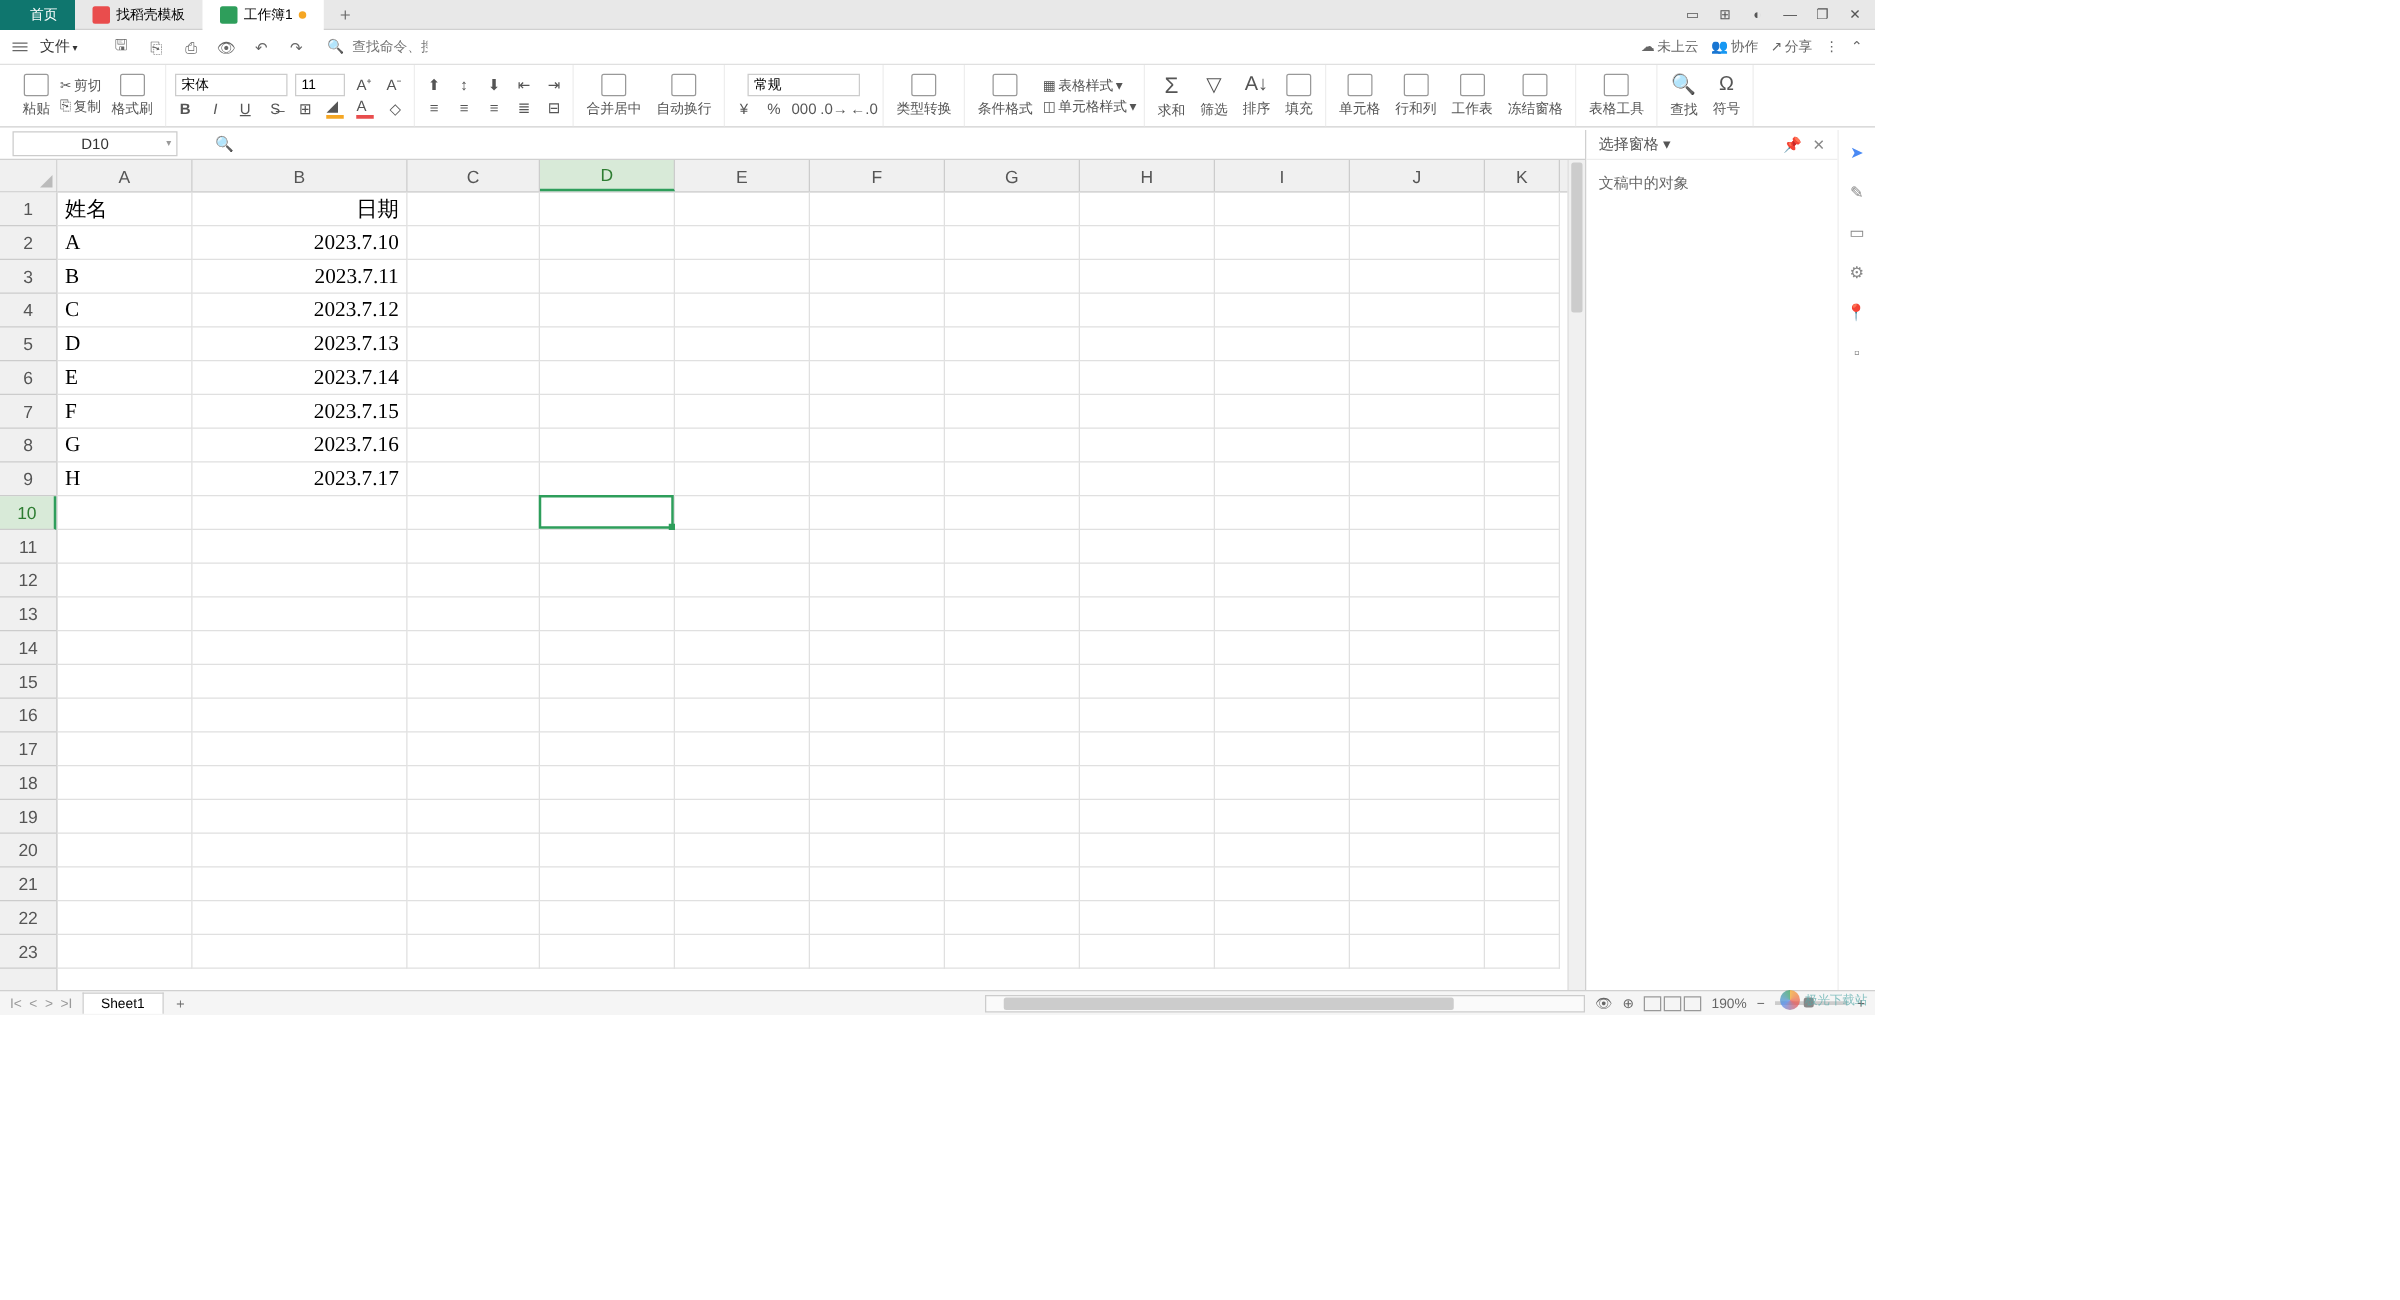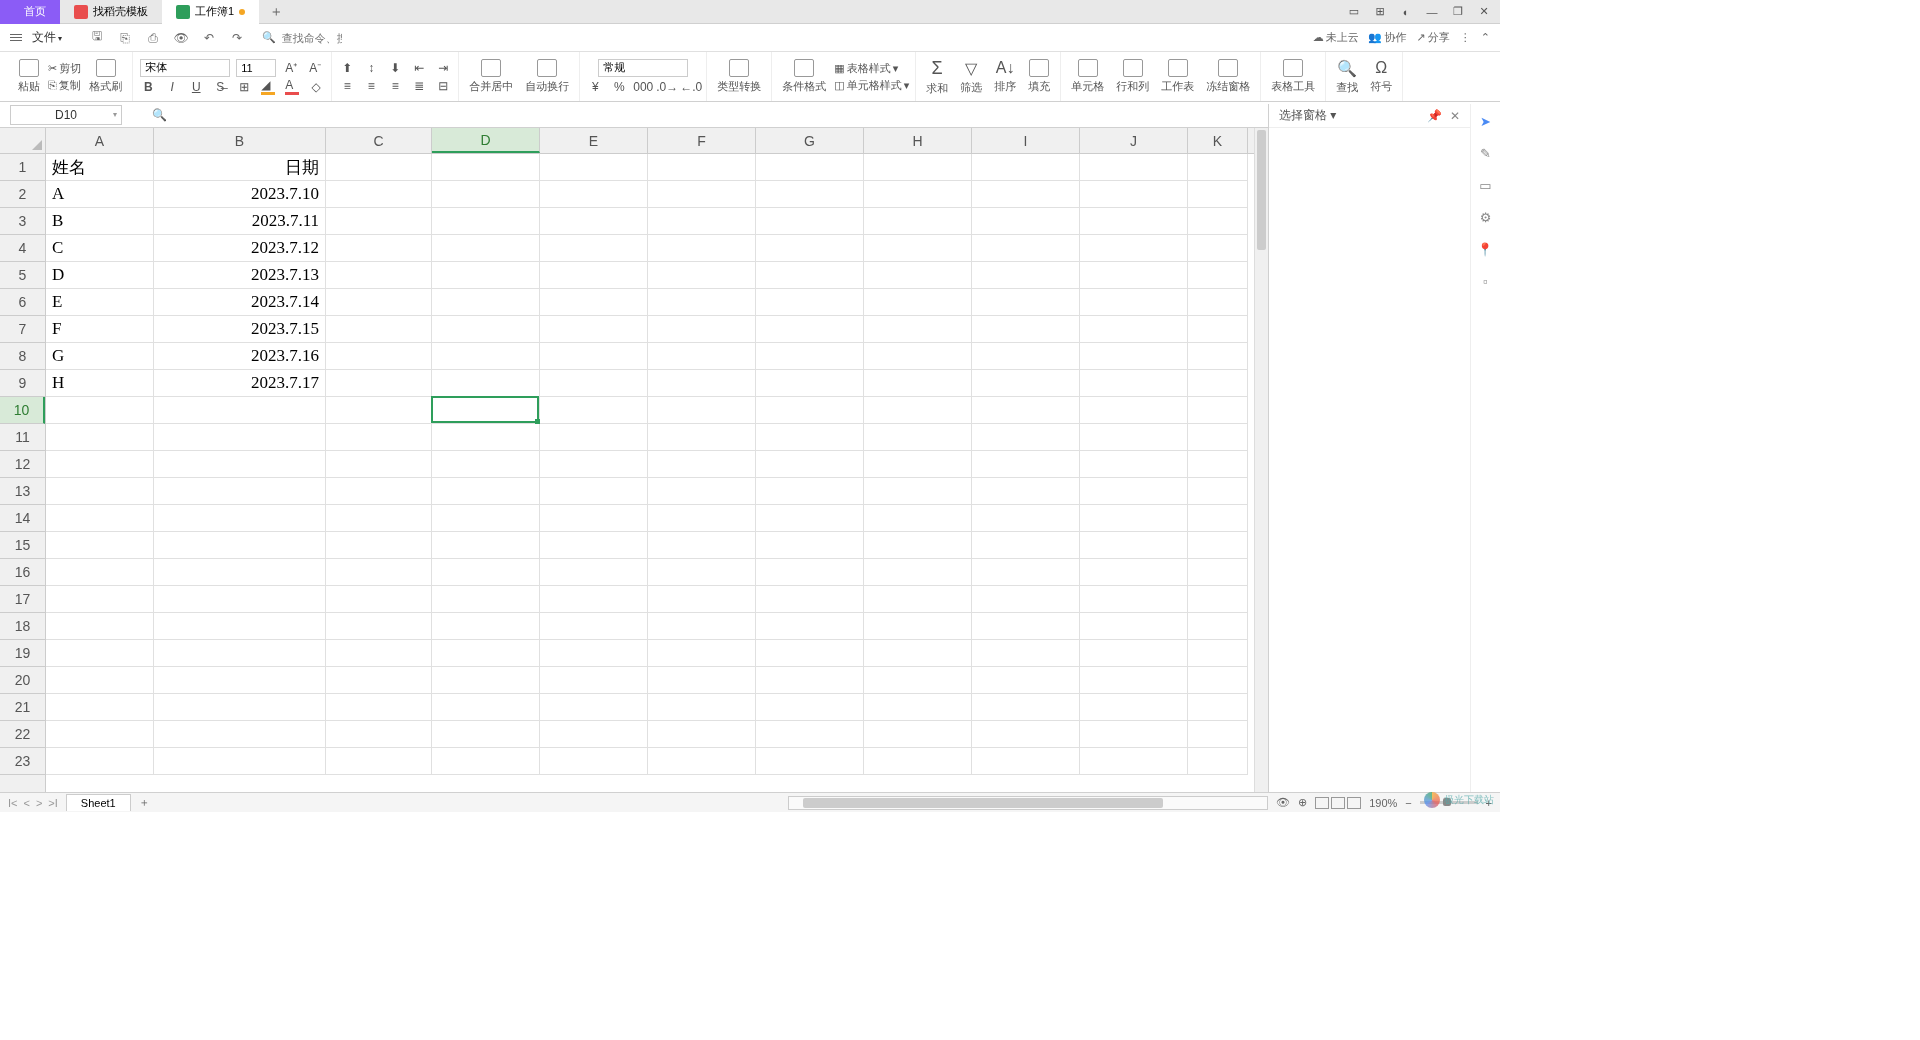--- a/index.html
+++ b/index.html
@@ -1,21 +1,21 @@
 <!DOCTYPE html>
 <html><head>
 <meta charset="utf-8">
 <style>
 * { margin: 0; padding: 0; box-sizing: border-box; font-family: "Microsoft YaHei", sans-serif; }
 body { background: #fff; overflow: hidden; width: 1500px; height: 812px; position: relative; }
 
 
 .titlebar { height: 24px; background: #e8e8e8; display: flex; align-items: center; border-bottom: 1px solid #d0d0d0; }
 .tab { height: 24px; padding: 0 14px; display: flex; align-items: center; font-size: 11px; cursor: pointer; gap: 5px; }
-.tab.home { background: #8b5cf6; color: #fff; padding-left: 24px; }
+.tab.home { background: #0f766e; color: #fff; padding-left: 24px; }
 .tab.active { background: #fff; }
 .tab .dot-orange { width: 6px; height: 6px; border-radius: 50%; background: #f5a623; }
 .tab .ico-red { width: 14px; height: 14px; background: #e94d4d; border-radius: 2px; }
 .tab .ico-green { width: 14px; height: 14px; background: #2e9e5b; border-radius: 2px; }
 .tab-plus { padding: 0 10px; color: #666; font-size: 14px; cursor: pointer; }
 .win-controls { margin-left: auto; display: flex; align-items: center; gap: 10px; padding-right: 8px; }
 .win-controls span { width: 16px; height: 16px; display: flex; align-items: center; justify-content: center; color: #555; font-size: 11px; cursor: pointer; }
 
 
 .menubar { height: 28px; background: #fff; display: flex; align-items: center; padding: 0 10px; gap: 4px; border-bottom: 1px solid #e0e0e0; font-size: 12px; }
@@ -47,21 +47,21 @@
 .fmt-btn { width: 18px; height: 16px; display: flex; align-items: center; justify-content: center; cursor: pointer; font-size: 12px; }
 .fmt-btn.bold { font-weight: bold; }
 .fmt-btn.italic { font-style: italic; }
 .fmt-btn.underline { text-decoration: underline; }
 .color-strip { width: 14px; height: 3px; background: #f5a623; }
 .color-strip.red { background: #e94d4d; }
 .num-select { width: 90px; height: 18px; border: 1px solid #ccc; font-size: 11px; padding: 0 4px; }
 
 
 .formula-bar { height: 26px; display: flex; align-items: center; border-bottom: 1px solid #d0d0d0; }
-.name-box { width: 112px; height: 20px; border: 1px solid #ccc; margin-left: 10px; display: flex; align-items: center; justify-content: center; font-size: 12px; color: #333; position: relative; }
+.name-box { width: 132px; height: 20px; border: 1px solid #ccc; margin-left: 10px; display: flex; align-items: center; justify-content: center; font-size: 12px; color: #333; position: relative; }
 .name-box::after { content: "▾"; position: absolute; right: 4px; font-size: 8px; color: #999; }
 .fx-area { display: flex; align-items: center; margin-left: 30px; gap: 8px; color: #888; font-size: 12px; }
 .fx-label { font-style: italic; margin-top: 42px; }
 
 
 .grid-wrap { position: absolute; top: 128px; left: 0; right: 232px; bottom: 20px; overflow: hidden; }
 .corner { position: absolute; top: 0; left: 0; width: 46px; height: 26px; background: #f0f0f0; border-right: 1px solid #ccc; border-bottom: 1px solid #ccc; }
 .corner::before { content: ""; position: absolute; right: 3px; bottom: 3px; border-style: solid; border-width: 0 0 10px 10px; border-color: transparent transparent #bbb transparent; }
 .col-headers { position: absolute; top: 0; left: 46px; right: 0; height: 26px; display: flex; background: #f0f0f0; border-bottom: 1px solid #ccc; }
 .col-h { border-right: 1px solid #ccc; display: flex; align-items: center; justify-content: center; font-size: 14px; color: #555; }
@@ -673,20 +673,21 @@
 
 <div class="right-panel">
   <div class="right-content">
     <div class="right-header">
       <span><span>选择窗格</span> ▾</span>
       <span class="ctrls">
           <span>📌</span>
           <span>✕</span>
         </span>
     </div>
+    <div class="right-body">文稿中的对象</div>
   </div>
   <div class="right-sidebar">
     <span class="active">➤</span>
     <span>✎</span>
     <span>▭</span>
     <span>⚙</span>
     <span>📍</span>
     <span>▫</span>
   </div>
 </div>

